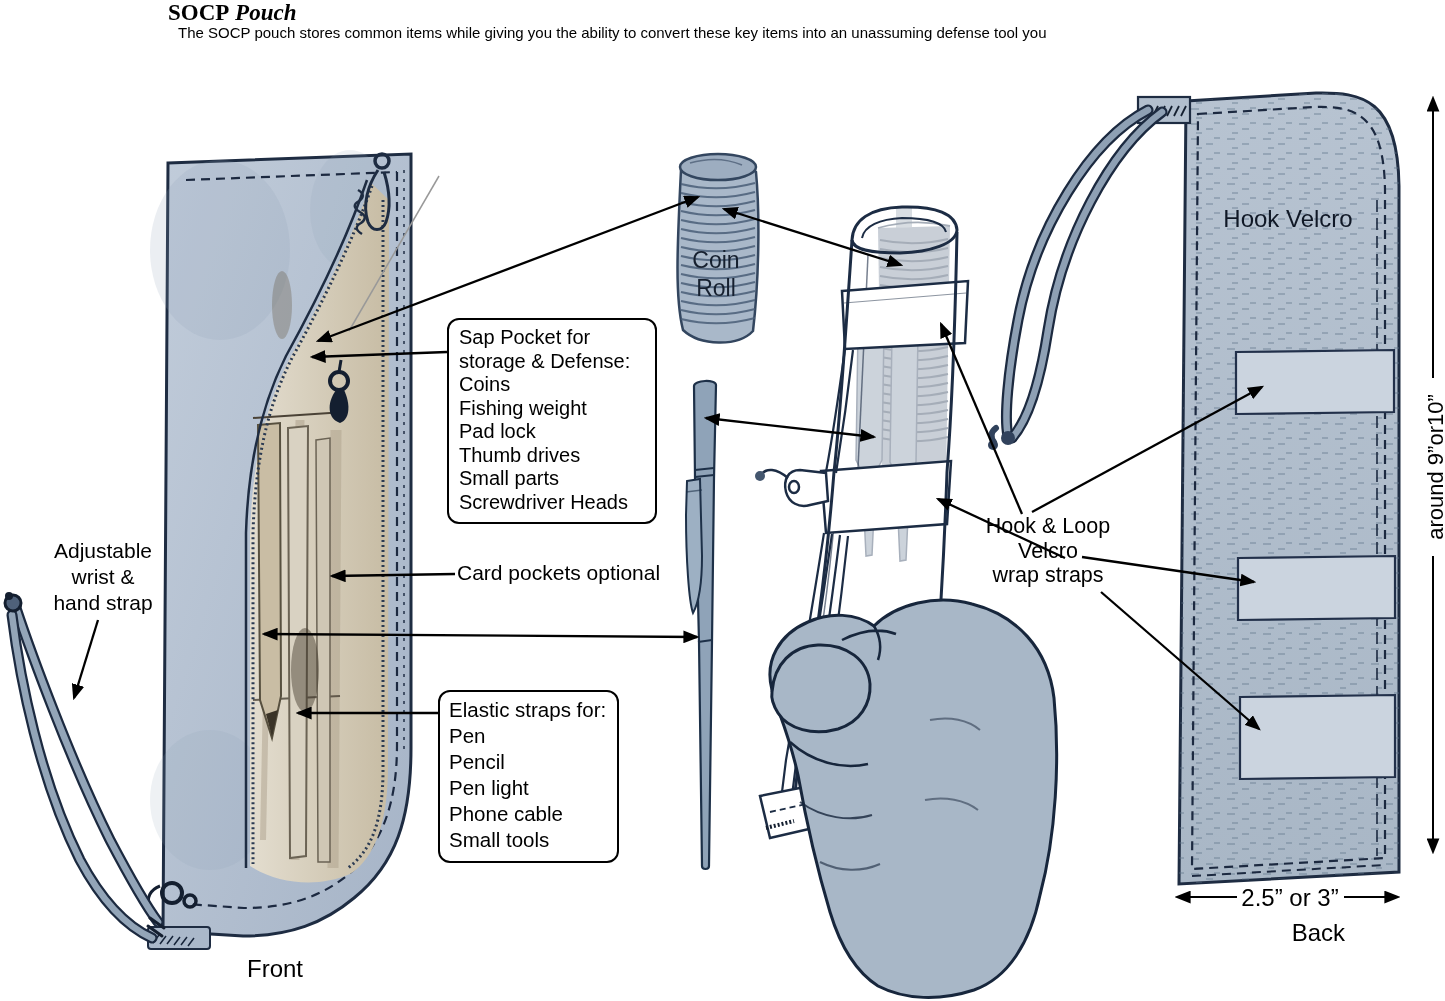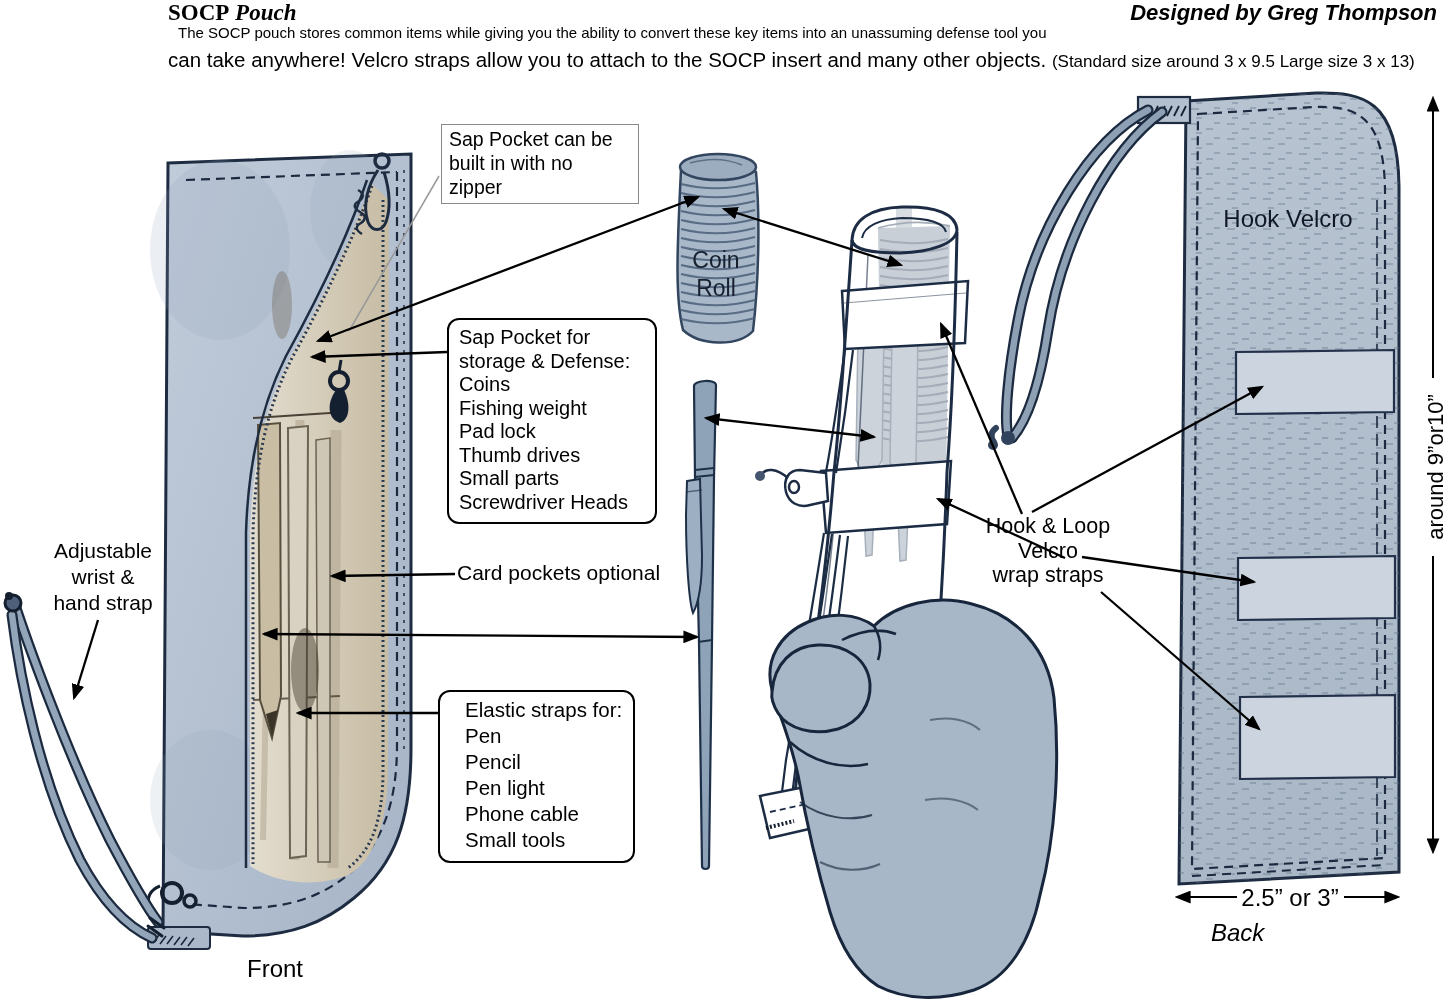--- a/index.html
+++ b/index.html
@@ -11,27 +11,27 @@
   .hdr-designer{right:8px;top:0px;font-size:22px;font-weight:bold;font-style:italic;}
   .hdr-d1{left:178px;top:24px;font-size:15px;}
   .hdr-d2{left:168px;top:48px;font-size:20.5px;}
   .hdr-d2 .small{font-size:17px;}
   .wrist{left:28px;top:538px;width:150px;text-align:center;font-size:21px;line-height:26px;white-space:normal;}
   .nozip{left:441px;top:124px;width:182px;padding:2px 7px 4px 7px;border:1.5px solid #8a8a8a;
          font-size:19.5px;line-height:24px;background:#fff;white-space:normal;}
   .sapbox{left:447px;top:318px;width:176px;padding:6px 20px 8px 10px;border:2.5px solid #000;border-radius:12px;
           font-size:20px;line-height:23.5px;background:#fff;white-space:normal;}
   .cardlbl{left:457px;top:561px;font-size:21px;}
-  .elasticbox{left:438px;top:690px;width:166px;padding:5px 2px 8px 25px;border:2.5px solid #000;border-radius:12px;
+  .elasticbox{left:438px;top:690px;width:166px;padding:5px 2px 8px 9px;border:2.5px solid #000;border-radius:12px;
           font-size:20.5px;line-height:26px;background:#fff;white-space:normal;}
   .hookloop{left:966px;top:514px;width:164px;text-align:center;font-size:21.5px;line-height:24.5px;white-space:normal;}
   .coinroll{left:676px;top:246px;width:80px;text-align:center;font-size:23px;line-height:28px;color:#16202f;white-space:normal;}
   .hookvelcro{left:1198px;top:205px;width:180px;text-align:center;font-size:24px;color:#101826;}
   .frontlbl{left:225px;top:955px;width:100px;text-align:center;font-size:24px;}
-  .backlbl{left:1211px;top:919px;width:100px;text-align:left;font-size:24px;font-style:italic;}
+  .backlbl{left:1245px;top:919px;width:100px;text-align:right;font-size:24px;}
   .dimw{left:1238px;top:884px;width:104px;text-align:center;font-size:24px;}
   .dimh{left:1350px;top:455px;width:170px;height:24px;text-align:center;font-size:22px;
         transform:rotate(-90deg);transform-origin:center;}
 </style>
 </head>
 <body>
 
 <div id="canvas">
 
 <svg id="art" width="1445" height="1001" viewBox="0 0 1445 1001" xmlns="http://www.w3.org/2000/svg">
@@ -212,34 +212,28 @@
     <path d="M98,620 L74,698" marker-end="url(#ah)"></path>
     <path d="M1022,514 L941,324" marker-end="url(#ah)"></path>
     <path d="M1065,558 L938,499" marker-end="url(#ah)"></path>
     <path d="M1032,512 L1262,387" marker-end="url(#ah)"></path>
     <path d="M1082,557 L1254,582" marker-end="url(#ah)"></path>
     <path d="M1101,592 L1259,729" marker-end="url(#ah)"></path>
   </g>
 </svg>
 
   <div class="lbl hdr-title"><span>SOCP</span>&nbsp;<i>Pouch</i></div>
-  <div class="lbl hdr-designer">Designed by Greg Thompson</div>
   <div class="lbl hdr-d1">The SOCP pouch stores common items while giving you the ability to convert these key items into an unassuming defense tool you</div>
-  <div class="lbl hdr-d2"><span>can take anywhere! Velcro straps allow you to attach to the SOCP insert and many other objects.</span> <span class="small">(Standard size around 3 x 9.5 Large size 3 x 13)</span></div>
 
   <div class="lbl wrist">
     <div>Adjustable</div>
     <div>wrist &amp;</div>
     <div>hand strap</div>
   </div>
 
-  <div class="lbl nozip">
-    <div>Sap Pocket can be</div>
-    <div>built in with no zipper</div>
-  </div>
 
   <div class="lbl sapbox">
     <div>Sap Pocket for</div>
     <div>storage &amp; Defense:</div>
     <div>Coins</div>
     <div>Fishing weight</div>
     <div>Pad lock</div>
     <div>Thumb drives</div>
     <div>Small parts</div>
     <div>Screwdriver Heads</div>

